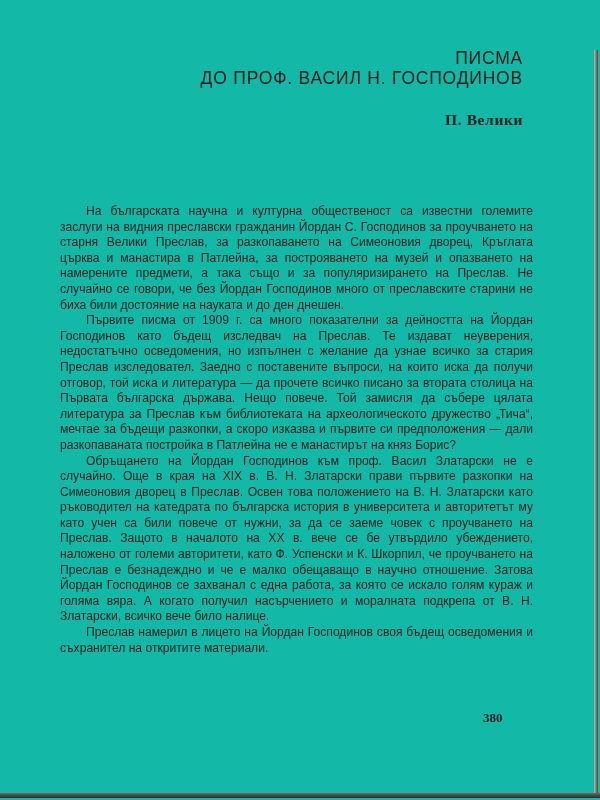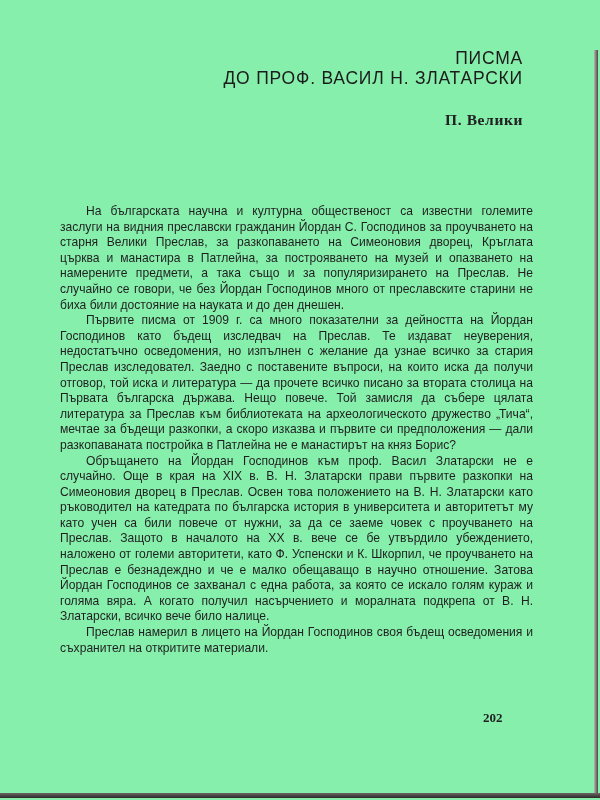--- a/index.html
+++ b/index.html
@@ -7,21 +7,21 @@
       padding: 0;
       width: 600px;
       height: 800px;
       background: #f7f6f2;
       overflow: hidden;
     }
     .page {
       position: relative;
       width: 600px;
       height: 800px;
-      background: #86efac;
+      background: #14b8a6;
       font-family: "Liberation Serif", "DejaVu Serif", serif;
       color: #1e1e1e;
     }
     .right-edge {
       position: absolute;
       left: 594px;
       top: 50px;
       width: 4px;
       height: 745px;
       background: linear-gradient(to right, #b9b6b0, #4a4744);
@@ -83,29 +83,29 @@
       color: #222;
     }
   </style>
 </head>
 <body>
 
 <div class="page">
 
   <div class="title-block">
     <span class="title-line">ПИСМА</span>
-    <span class="title-line">ДО ПРОФ. ВАСИЛ Н. ЗЛАТАРСКИ</span>
+    <span class="title-line">ДО ПРОФ. ВАСИЛ Н. ГОСПОДИНОВ</span>
   </div>
 
   <div class="author">П. Велики</div>
 
   <div class="body-text">
     <p class="para">На българската научна и културна общественост са известни големите заслуги на видния преславски гражданин Йордан С. Господинов за проучването на старня Велики Преслав, за разкопаването на Симеоновия дворец, Кръглата църква и манастира в Патлейна, за построяването на музей и опазването на намерените предмети, а така също и за популяризирането на Преслав. Не случайно се говори, че без Йордан Господинов много от преславските старини не биха били достояние на науката и до ден днешен.</p>
     <p class="para">Първите писма от 1909 г. са много показателни за дейността на Йордан Господинов като бъдещ изследвач на Преслав. Те издават неуверения, недостатъчно осведомения, но изпълнен с желание да узнае всичко за стария Преслав изследовател. Заедно с поставените въпроси, на които иска да получи отговор, той иска и литература — да прочете всичко писано за втората столица на Първата българска държава. Нещо повече. Той замисля да събере цялата литература за Преслав към библиотеката на археологическото дружество „Тича“, мечтае за бъдещи разкопки, а скоро изказва и първите си предположения — дали разкопаваната постройка в Патлейна не е манастирът на княз Борис?</p>
     <p class="para">Обръщането на Йордан Господинов към проф. Васил Златарски не е случайно. Още в края на XIX в. В. Н. Златарски прави първите разкопки на Симеоновия дворец в Преслав. Освен това положението на В. Н. Златарски като ръководител на катедрата по българска история в университета и авторитетът му като учен са били повече от нужни, за да се заеме човек с проучването на Преслав. Защото в началото на XX в. вече се бе утвърдило убеждението, наложено от големи авторитети, като Ф. Успенски и К. Шкорпил, че проучването на Преслав е безнадеждно и че е малко обещаващо в научно отношение. Затова Йордан Господинов се захванал с една работа, за която се искало голям кураж и голяма вяра. А когато получил насърчението и моралната подкрепа от В. Н. Златарски, всичко вече било налице.</p>
     <p class="para">Преслав намерил в лицето на Йордан Господинов своя бъдещ осведомения и съхранител на откритите материали.</p>
   </div>
 
-  <div class="page-number">202</div>
+  <div class="page-number">380</div>
 
   <div class="right-edge"></div>
   <div class="bottom-edge"></div>
 </div>
 
 </body></html>

